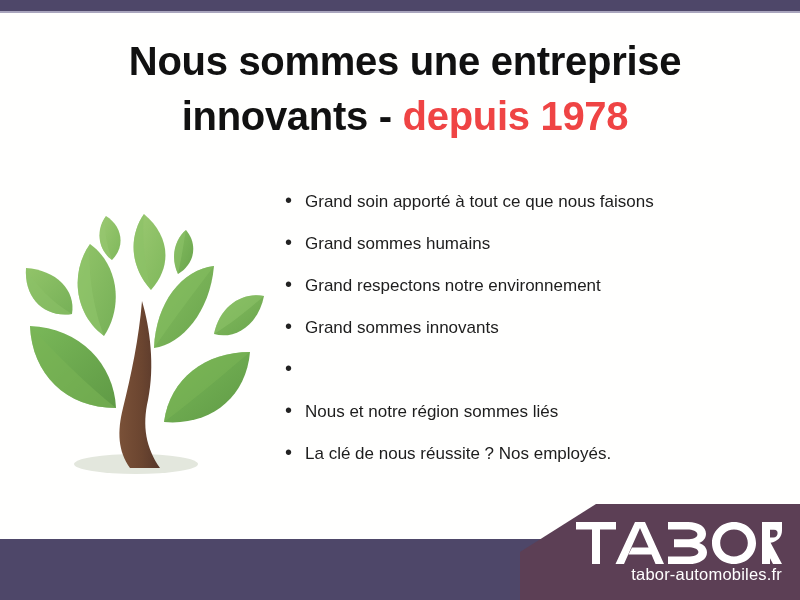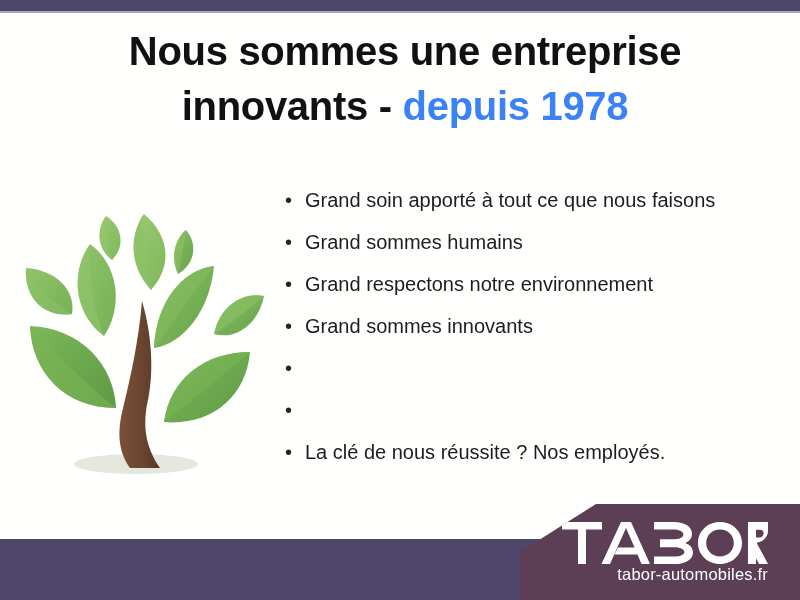--- a/index.html
+++ b/index.html
@@ -47,51 +47,51 @@
     clip-path: polygon(76px 0, 280px 0, 280px 96px, 0 96px, 0 48px);
   }
   .logo-inner {
     position: absolute;
     left: 0; top: 0;
     width: 280px; height: 96px;
     display: flex;
     flex-direction: column;
     align-items: flex-end;
     justify-content: center;
-    padding-right: 32px;
+    padding-right: 18px;
     box-sizing: border-box;
   }
   .logo-wordmark {
     display: flex;
     align-items: center;
     height: 42px;
     margin-bottom: 2px;
   }
   .logo-wordmark svg { display: block; }
   .logo-url {
     color: #ffffff;
     font-size: 16.5px;
     letter-spacing: 0.2px;
     line-height: 1;
     font-family: "Liberation Sans", sans-serif;
   }
 
   
   .headline {
     position: absolute;
-    left: 60px; top: 24px;
+    left: 60px; top: 34px;
     width: 690px;
     text-align: center;
     font-size: 40px;
     font-weight: bold;
     line-height: 1.38;
     color: #111111;
     letter-spacing: -0.3px;
   }
-  .headline .accent { color: #3b82f6; }
+  .headline .accent { color: #ef4444; }
 
   
   .bullets {
     position: absolute;
     left: 285px; top: 190px;
     width: 480px;
   }
   .bullet-row {
     display: flex;
     align-items: baseline;
@@ -99,21 +99,21 @@
   }
   .bullet-dot {
     width: 20px;
     flex: 0 0 20px;
     color: #222222;
     font-size: 20px;
     line-height: 1;
   }
   .bullet-text {
     color: #1d1d1d;
-    font-size: 20px;
+    font-size: 17px;
     line-height: 1;
     white-space: nowrap;
   }
 
   
   .tree {
     position: absolute;
     left: 18px; top: 186px;
     width: 252px; height: 300px;
   }
@@ -225,20 +225,21 @@
     </div>
     <div class="bullet-row">
       <span class="bullet-dot">•</span>
       <span class="bullet-text">Grand sommes innovants</span>
     </div>
     <div class="bullet-row">
       <span class="bullet-dot">•</span>
     </div>
     <div class="bullet-row">
       <span class="bullet-dot">•</span>
+      <span class="bullet-text">Nous et notre région sommes liés</span>
     </div>
     <div class="bullet-row">
       <span class="bullet-dot">•</span>
       <span class="bullet-text">La clé de nous réussite ? Nos employés.</span>
     </div>
   </div>
 
   <div class="logo-panel">
     <div class="logo-inner">
       <div class="logo-wordmark">

